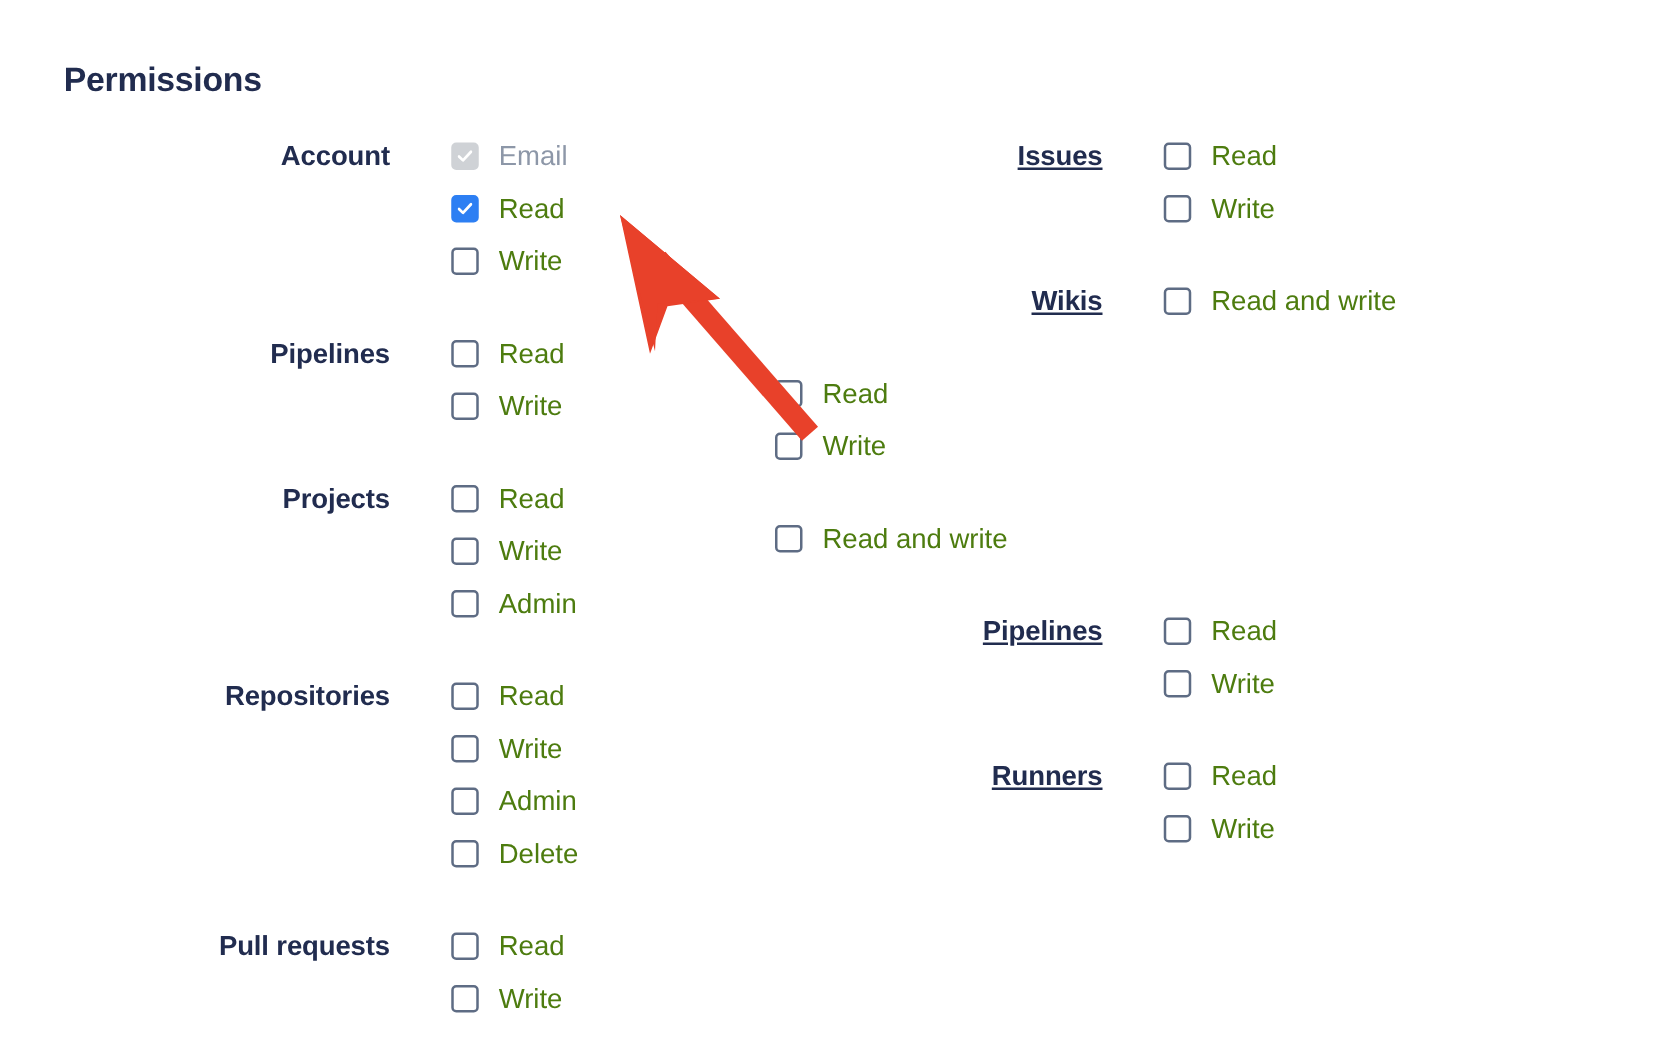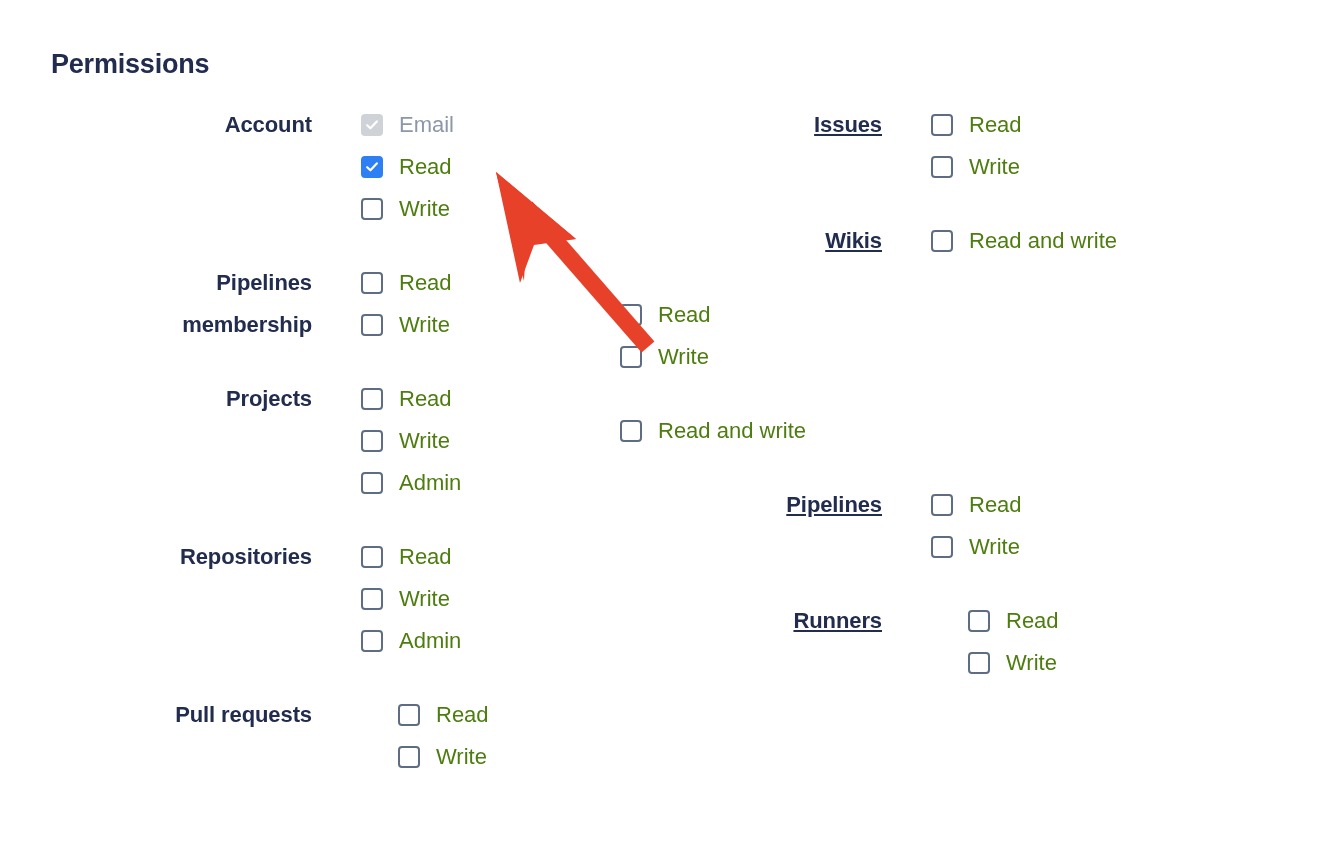--- a/index.html
+++ b/index.html
@@ -43,21 +43,21 @@
   }
   .perm-column.left  { left: 0px;   width: 700px; }
   .perm-column.right { left: 600px; width: 700px; }
 
   .perm-group {
     position: relative;
     display: flex;
     align-items: flex-start;
     margin-bottom: 32px;
   }
-  .perm-group:last-child { margin-bottom: 0; gap: 37px; }
+  .perm-group:last-child { margin-bottom: 0; }
 
   .group-label {
     flex: 0 0 auto;
     text-align: right;
     font-size: 22px;
     font-weight: bold;
     color: #212c4f;
     line-height: 42px;
     padding-right: 29px;
     white-space: normal;
@@ -167,21 +167,20 @@
           </div>
           <div class="option-row">
             <span class="checkbox" role="checkbox" aria-checked="false"></span>
             <span class="option-label">Write</span>
           </div>
         </div>
       </div>
       <div class="perm-group">
         <div class="group-label">
           <span class="label-line">Pipelines</span>
-          <span class="label-line">membership</span>
         </div>
         <div class="option-list">
           <div class="option-row">
             <span class="checkbox" role="checkbox" aria-checked="false"></span>
             <span class="option-label">Read</span>
           </div>
           <div class="option-row">
             <span class="checkbox" role="checkbox" aria-checked="false"></span>
             <span class="option-label">Write</span>
           </div>
@@ -215,20 +214,24 @@
             <span class="checkbox" role="checkbox" aria-checked="false"></span>
             <span class="option-label">Read</span>
           </div>
           <div class="option-row">
             <span class="checkbox" role="checkbox" aria-checked="false"></span>
             <span class="option-label">Write</span>
           </div>
           <div class="option-row">
             <span class="checkbox" role="checkbox" aria-checked="false"></span>
             <span class="option-label">Admin</span>
+          </div>
+          <div class="option-row">
+            <span class="checkbox" role="checkbox" aria-checked="false"></span>
+            <span class="option-label">Delete</span>
           </div>
         </div>
       </div>
       <div class="perm-group">
         <div class="group-label">
           <span class="label-line">Pull requests</span>
         </div>
         <div class="option-list">
           <div class="option-row">
             <span class="checkbox" role="checkbox" aria-checked="false"></span>

